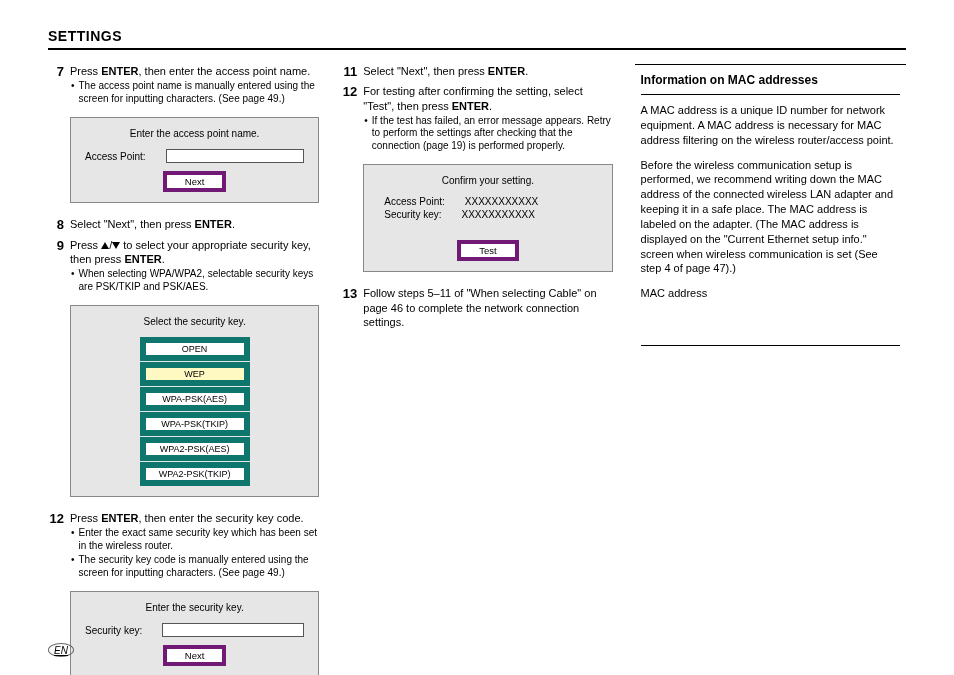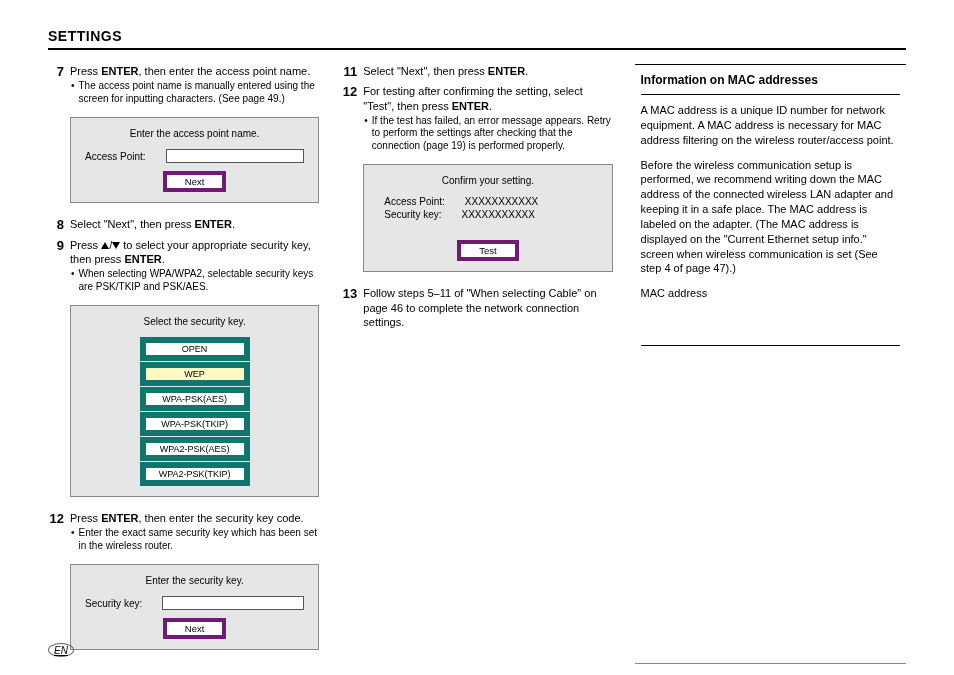--- a/index.html
+++ b/index.html
@@ -211,20 +211,23 @@
 
     <div class="step">
       <div class="step-num">12</div>
       <div class="step-body">
         <div class="step-text">
           <span>Press </span><b>ENTER</b><span>, then enter the security key code.</span>
         </div>
         <div class="bullet">
             <span>Enter the exact same security key which has been set in the wireless router.</span>
           </div>
+        <div class="bullet">
+            <span>The security key code is manually entered using the screen for inputting characters. (See page 49.)</span>
+          </div>
       </div>
     </div>
 
     <div class="ui-panel">
       <div class="ui-panel-title">Enter the security key.</div>
       <div class="ui-row">
         <span class="ui-label">Security key:</span>
         <span class="ui-input"></span>
       </div>
       <div class="ui-button">Next</div>

